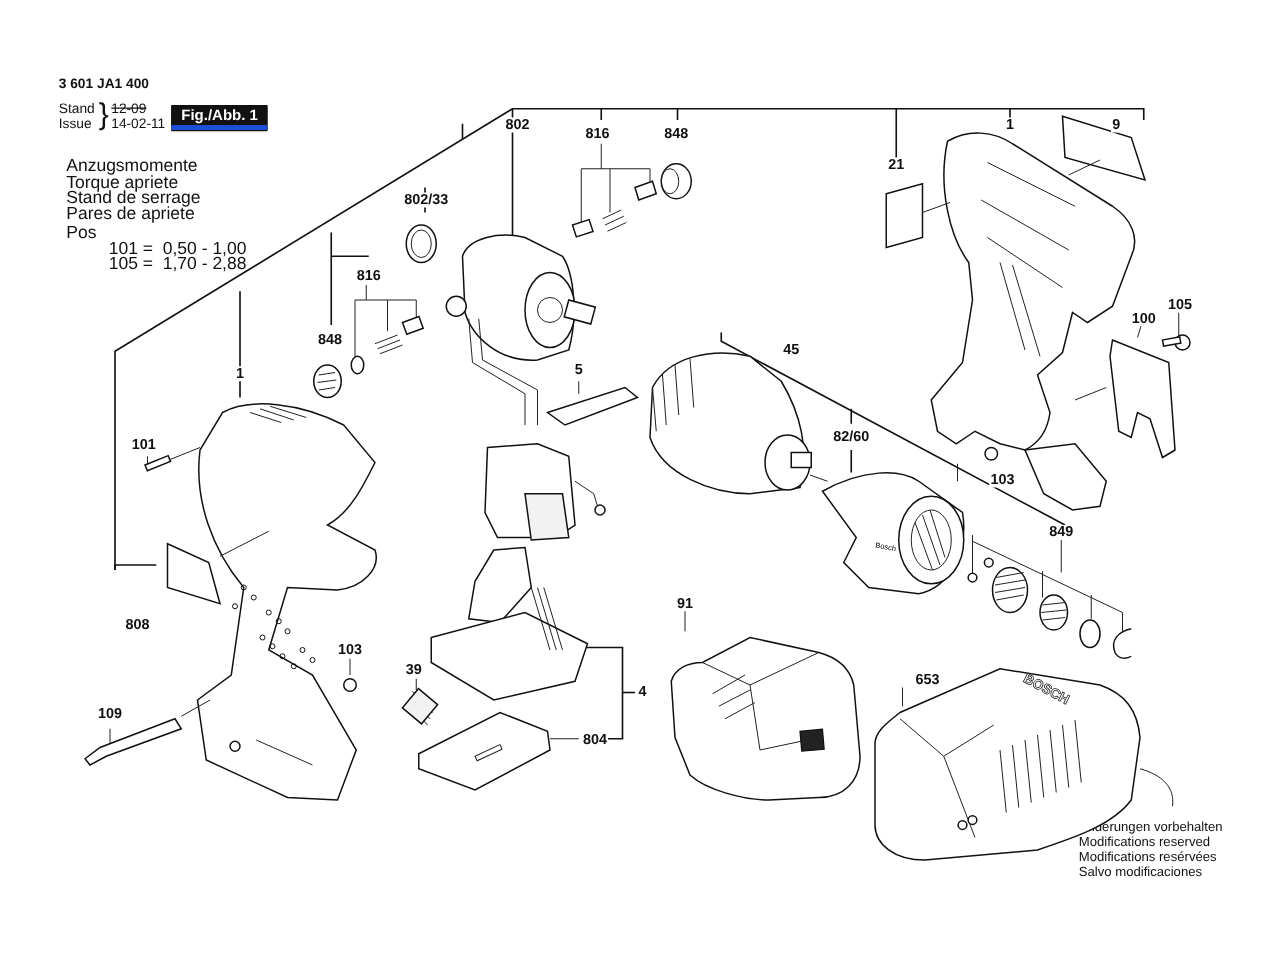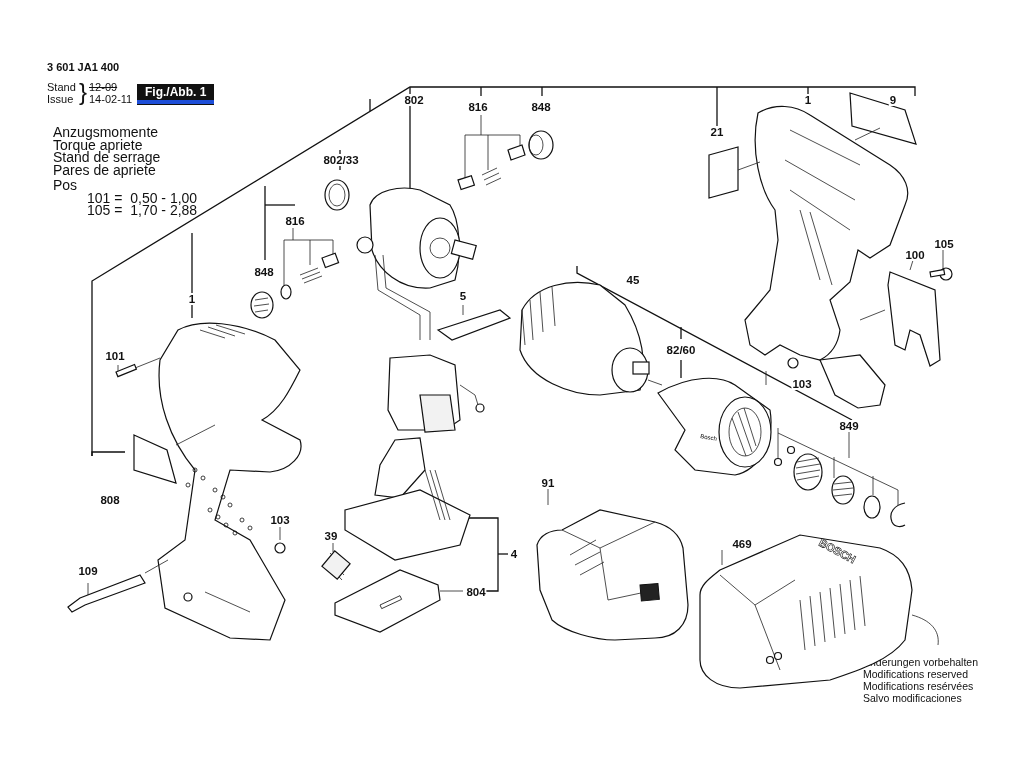--- a/index.html
+++ b/index.html
@@ -273,20 +273,20 @@
 <div class="lbl" style="left:110px;top:452px;margin-top:48px;">808</div>
 <div class="lbl" style="left:280px;top:520px;">103</div>
 <div class="lbl" style="left:88px;top:571px;">109</div>
 <div class="lbl" style="left:463px;top:296px;">5</div>
 <div class="lbl" style="left:633px;top:280px;">45</div>
 <div class="lbl" style="left:681px;top:350px;">82/60</div>
 <div class="lbl" style="left:331px;top:536px;">39</div>
 <div class="lbl" style="left:514px;top:554px;">4</div>
 <div class="lbl" style="left:476px;top:592px;text-align:right;">804</div>
 <div class="lbl" style="left:548px;top:483px;">91</div>
-<div class="lbl" style="left:742px;top:544px;">469</div>
+<div class="lbl" style="left:742px;top:544px;">653</div>
 <div class="lbl" style="left:849px;top:426px;">849</div>
 <div class="lbl" style="left:717px;top:132px;">21</div>
 <div class="lbl" style="left:808px;top:100px;">1</div>
 <div class="lbl" style="left:893px;top:100px;">9</div>
 <div class="lbl" style="left:915px;top:255px;">100</div>
 <div class="lbl" style="left:944px;top:244px;">105</div>
 <div class="lbl" style="left:802px;top:384px;">103</div>
 
 </body></html>

